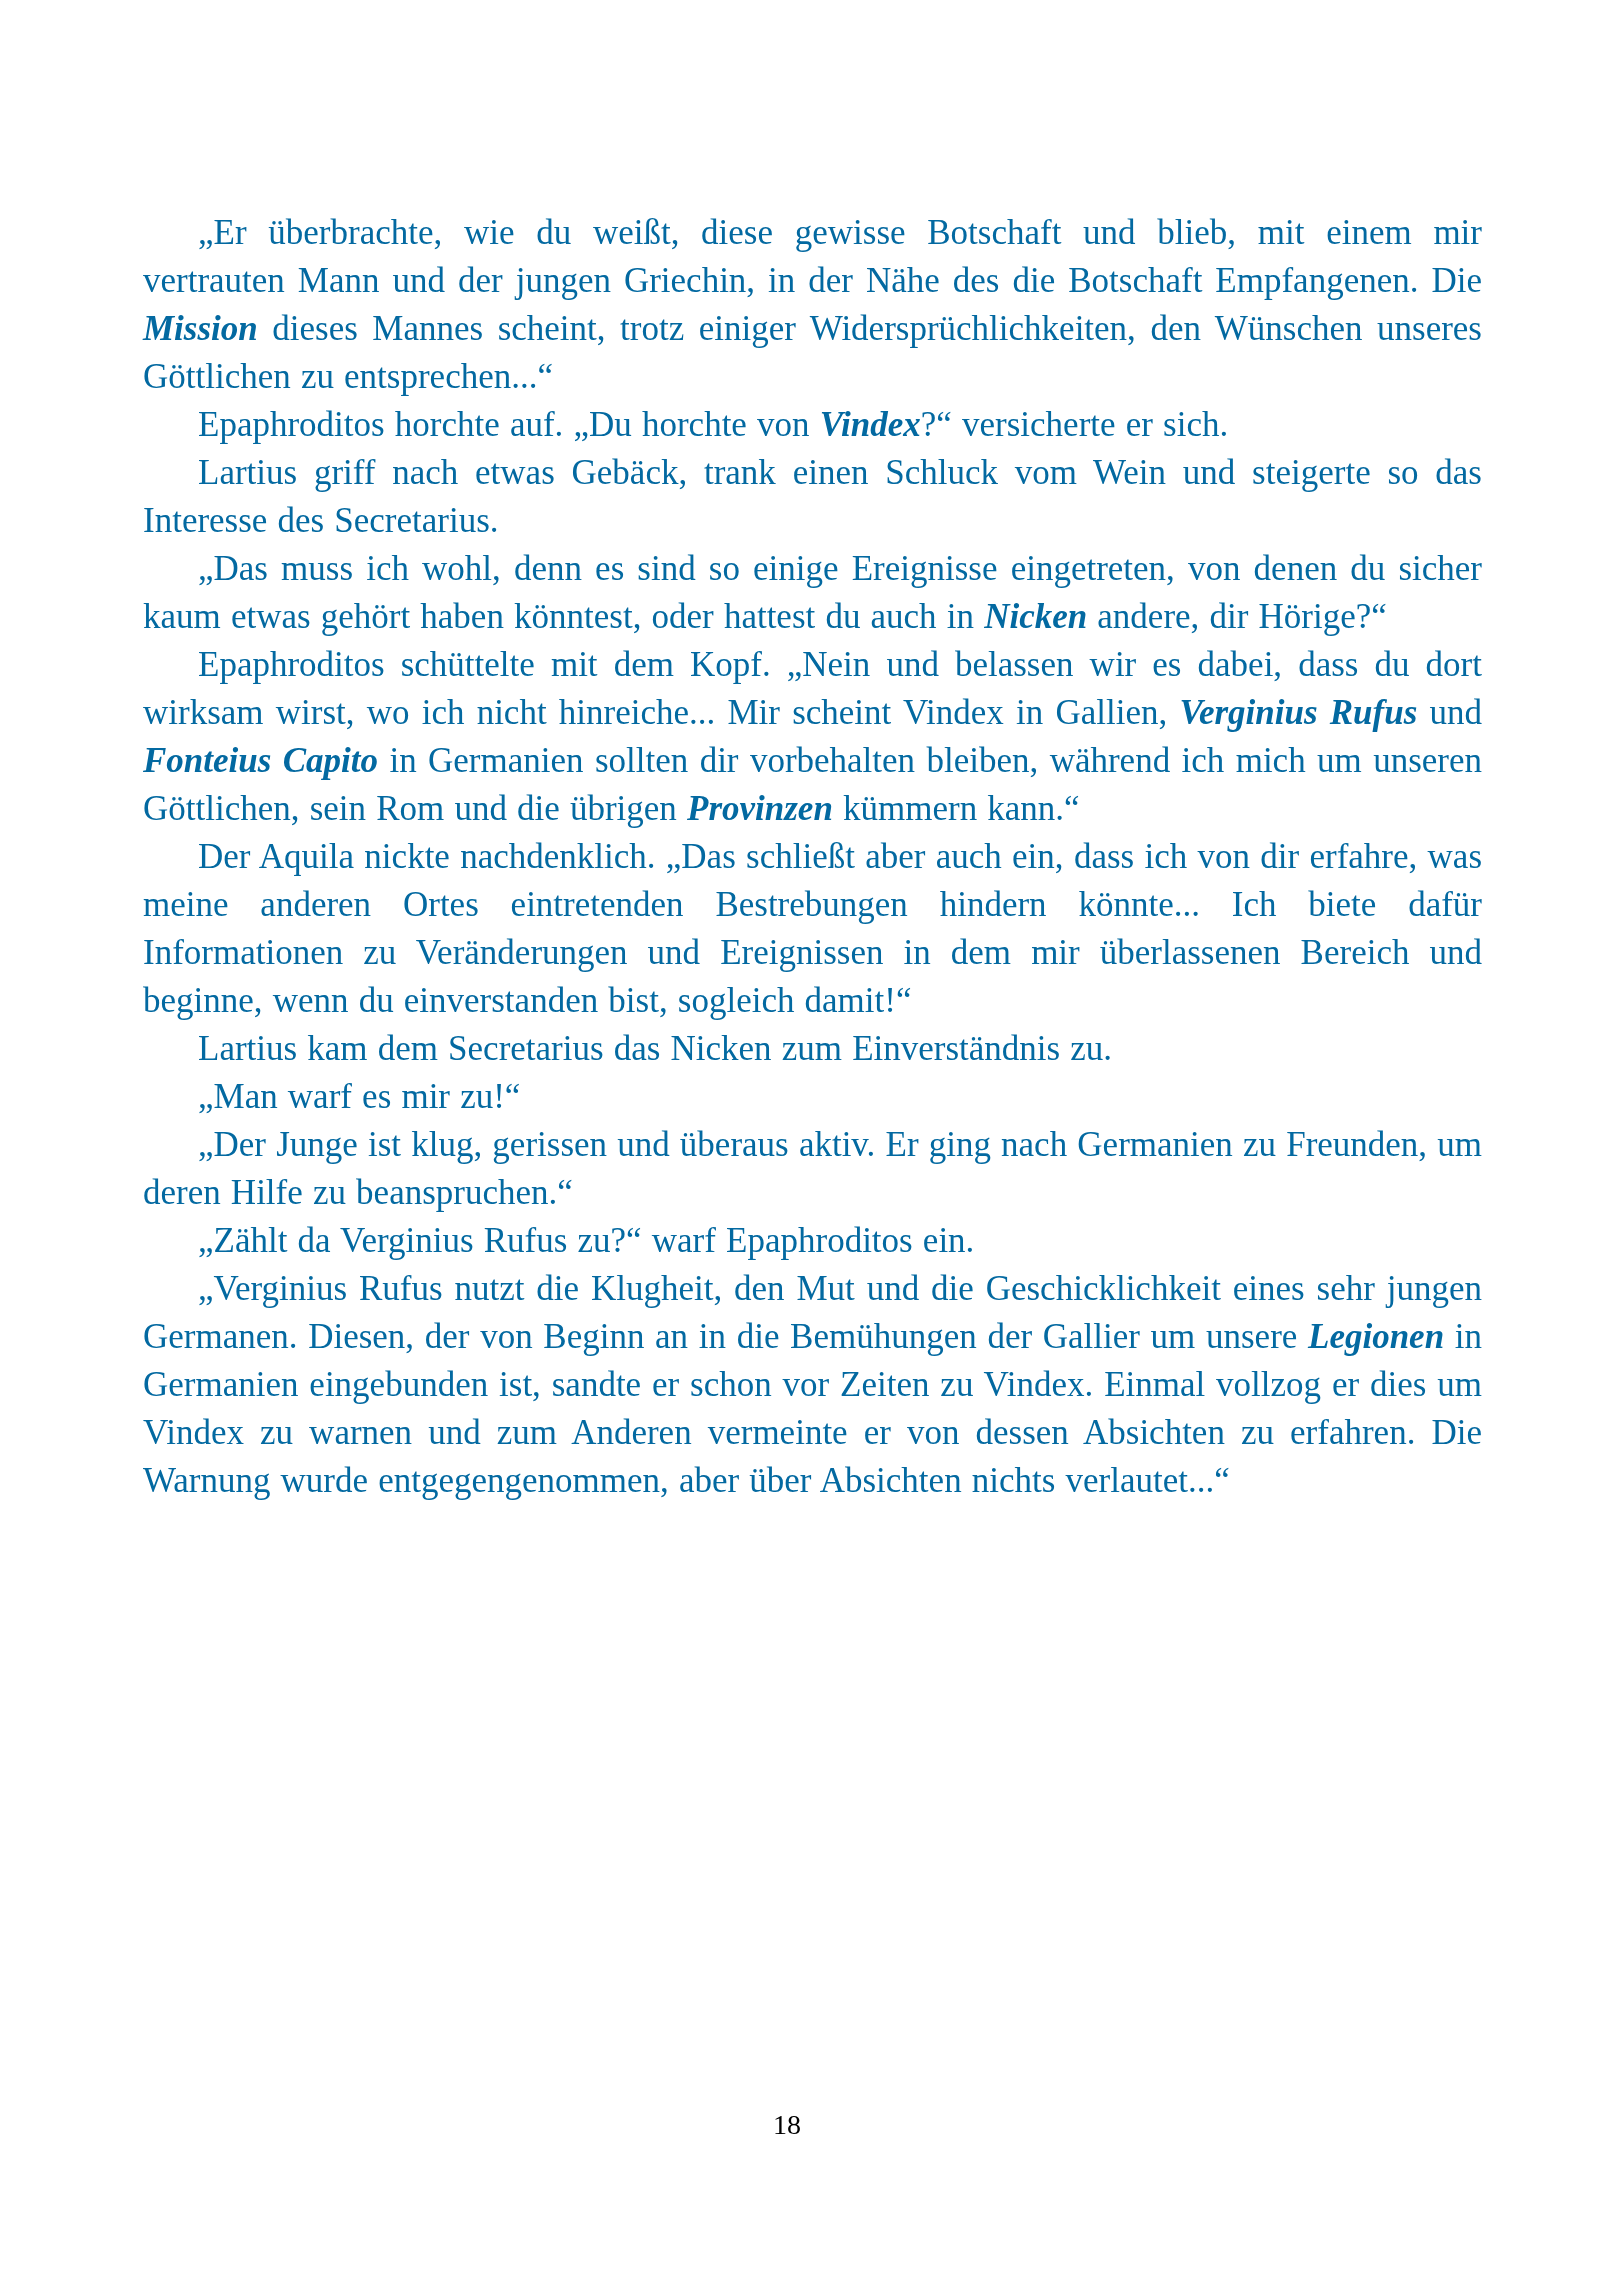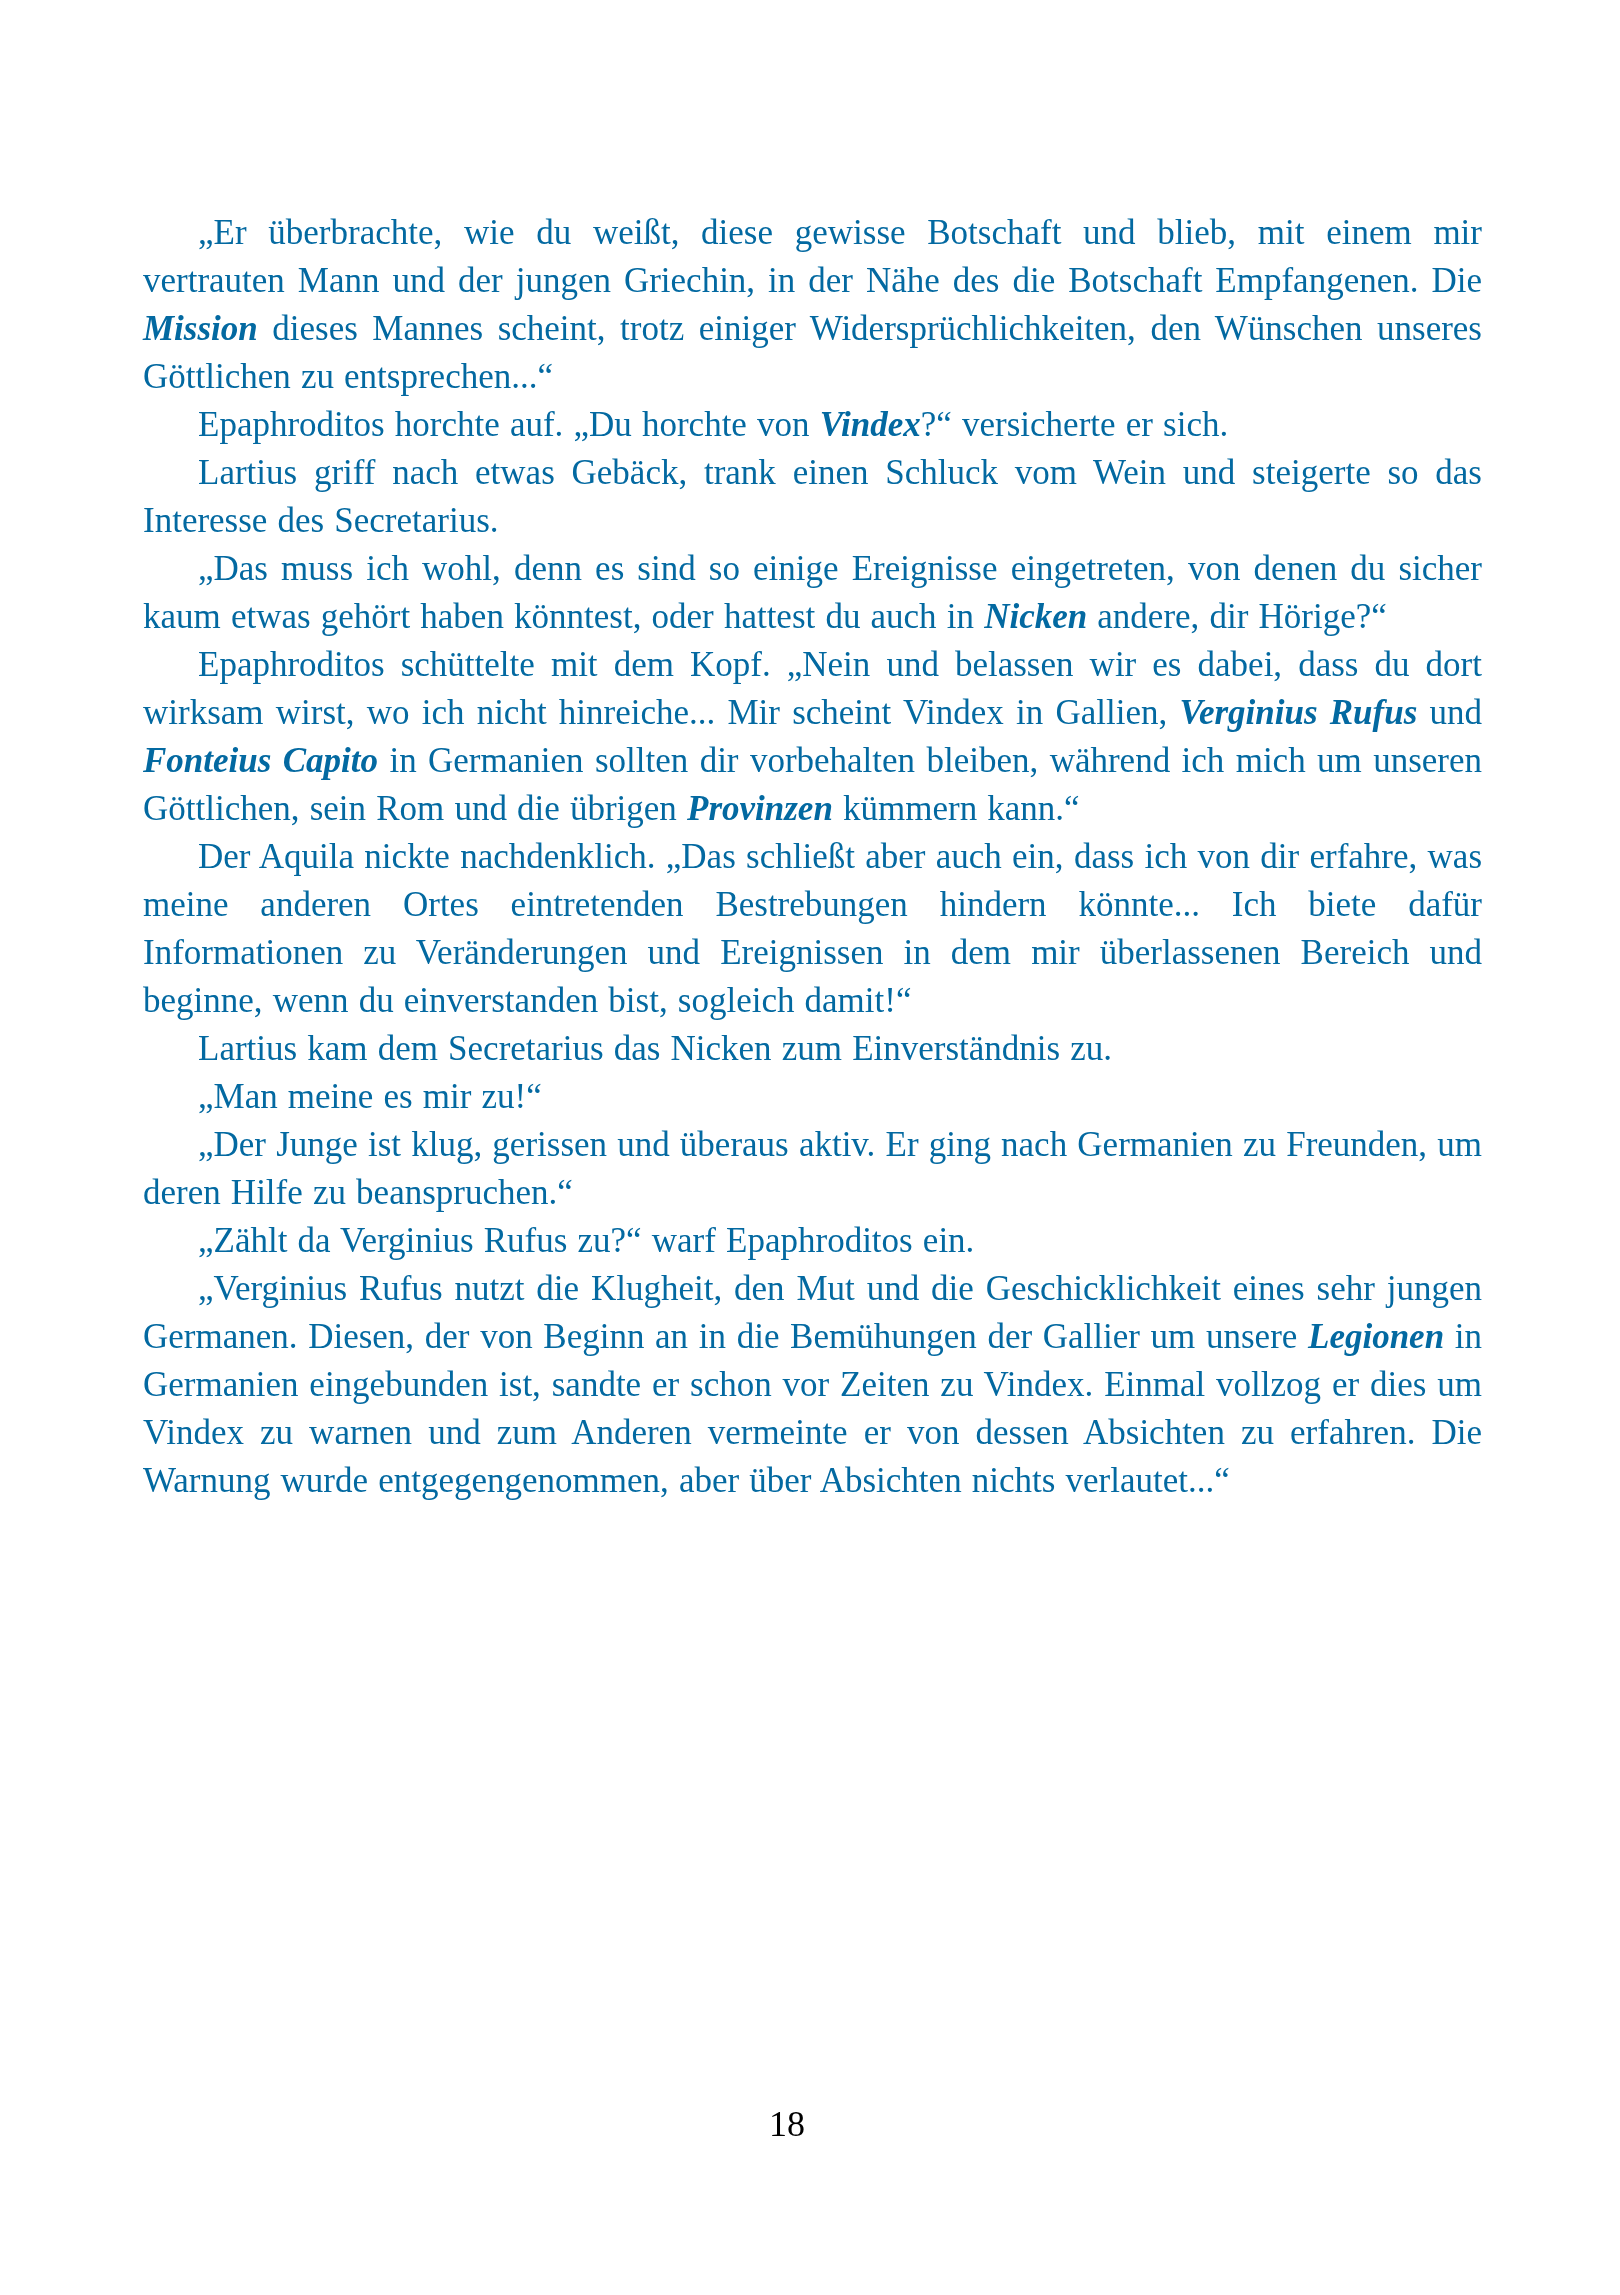--- a/index.html
+++ b/index.html
@@ -35,36 +35,36 @@
   .emph {
     font-weight: bold;
     font-style: italic;
   }
   .page-number {
     position: absolute;
     top: 2106px;
     left: 0;
     width: 1574px;
     text-align: center;
-    font-size: 36px;
+    font-size: 28px;
     line-height: 37px;
     color: #000000;
   }
 </style>
 </head>
 <body>
 
 <div class="text-block">
     <p class="para"><span>„Er überbrachte, wie du weißt, diese gewisse Botschaft und blieb, mit einem mir vertrauten Mann und der jungen Griechin, in der Nähe des die Botschaft Empfangenen. Die </span><span class="emph">Mission</span><span> dieses Mannes scheint, trotz einiger Widersprüchlichkeiten, den Wünschen unseres Göttlichen zu entsprechen...“</span></p>
     <p class="para"><span>Epaphroditos horchte auf. „Du horchte von </span><span class="emph">Vindex</span><span>?“ versicherte er sich.</span></p>
     <p class="para"><span>Lartius griff nach etwas Gebäck, trank einen Schluck vom Wein und steigerte so das Interesse des Secretarius.</span></p>
     <p class="para"><span>„Das muss ich wohl, denn es sind so einige Ereignisse eingetreten, von denen du sicher kaum etwas gehört haben könntest, oder hattest du auch in </span><span class="emph">Nicken</span><span> andere, dir Hörige?“</span></p>
     <p class="para"><span>Epaphroditos schüttelte mit dem Kopf. „Nein und belassen wir es dabei, dass du dort wirksam wirst, wo ich nicht hinreiche... Mir scheint Vindex in Gallien, </span><span class="emph">Verginius Rufus</span><span> und </span><span class="emph">Fonteius Capito</span><span> in Germanien sollten dir vorbehalten bleiben, während ich mich um unseren Göttlichen, sein Rom und die übrigen </span><span class="emph">Provinzen</span><span> kümmern kann.“</span></p>
     <p class="para"><span>Der Aquila nickte nachdenklich. „Das schließt aber auch ein, dass ich von dir erfahre, was meine anderen Ortes eintretenden Bestrebungen hindern könnte... Ich biete dafür Informationen zu Veränderungen und Ereignissen in dem mir überlassenen Bereich und beginne, wenn du einverstanden bist, sogleich damit!“</span></p>
     <p class="para"><span>Lartius kam dem Secretarius das Nicken zum Einverständnis zu.</span></p>
-    <p class="para"><span>„Man meine es mir zu!“</span></p>
+    <p class="para"><span>„Man warf es mir zu!“</span></p>
     <p class="para"><span>„Der Junge ist klug, gerissen und überaus aktiv. Er ging nach Germanien zu Freunden, um deren Hilfe zu beanspruchen.“</span></p>
     <p class="para"><span>„Zählt da Verginius Rufus zu?“ warf Epaphroditos ein.</span></p>
     <p class="para"><span>„Verginius Rufus nutzt die Klugheit, den Mut und die Geschicklichkeit eines sehr jungen Germanen. Diesen, der von Beginn an in die Bemühungen der Gallier um unsere </span><span class="emph">Legionen</span><span> in Germanien eingebunden ist, sandte er schon vor Zeiten zu Vindex. Einmal vollzog er dies um Vindex zu warnen und zum Anderen vermeinte er von dessen Absichten zu erfahren. Die Warnung wurde entgegengenommen, aber über Absichten nichts verlautet...“</span></p>
   </div>
 
 <div class="page-number">18</div>
 
 
 </body></html>

